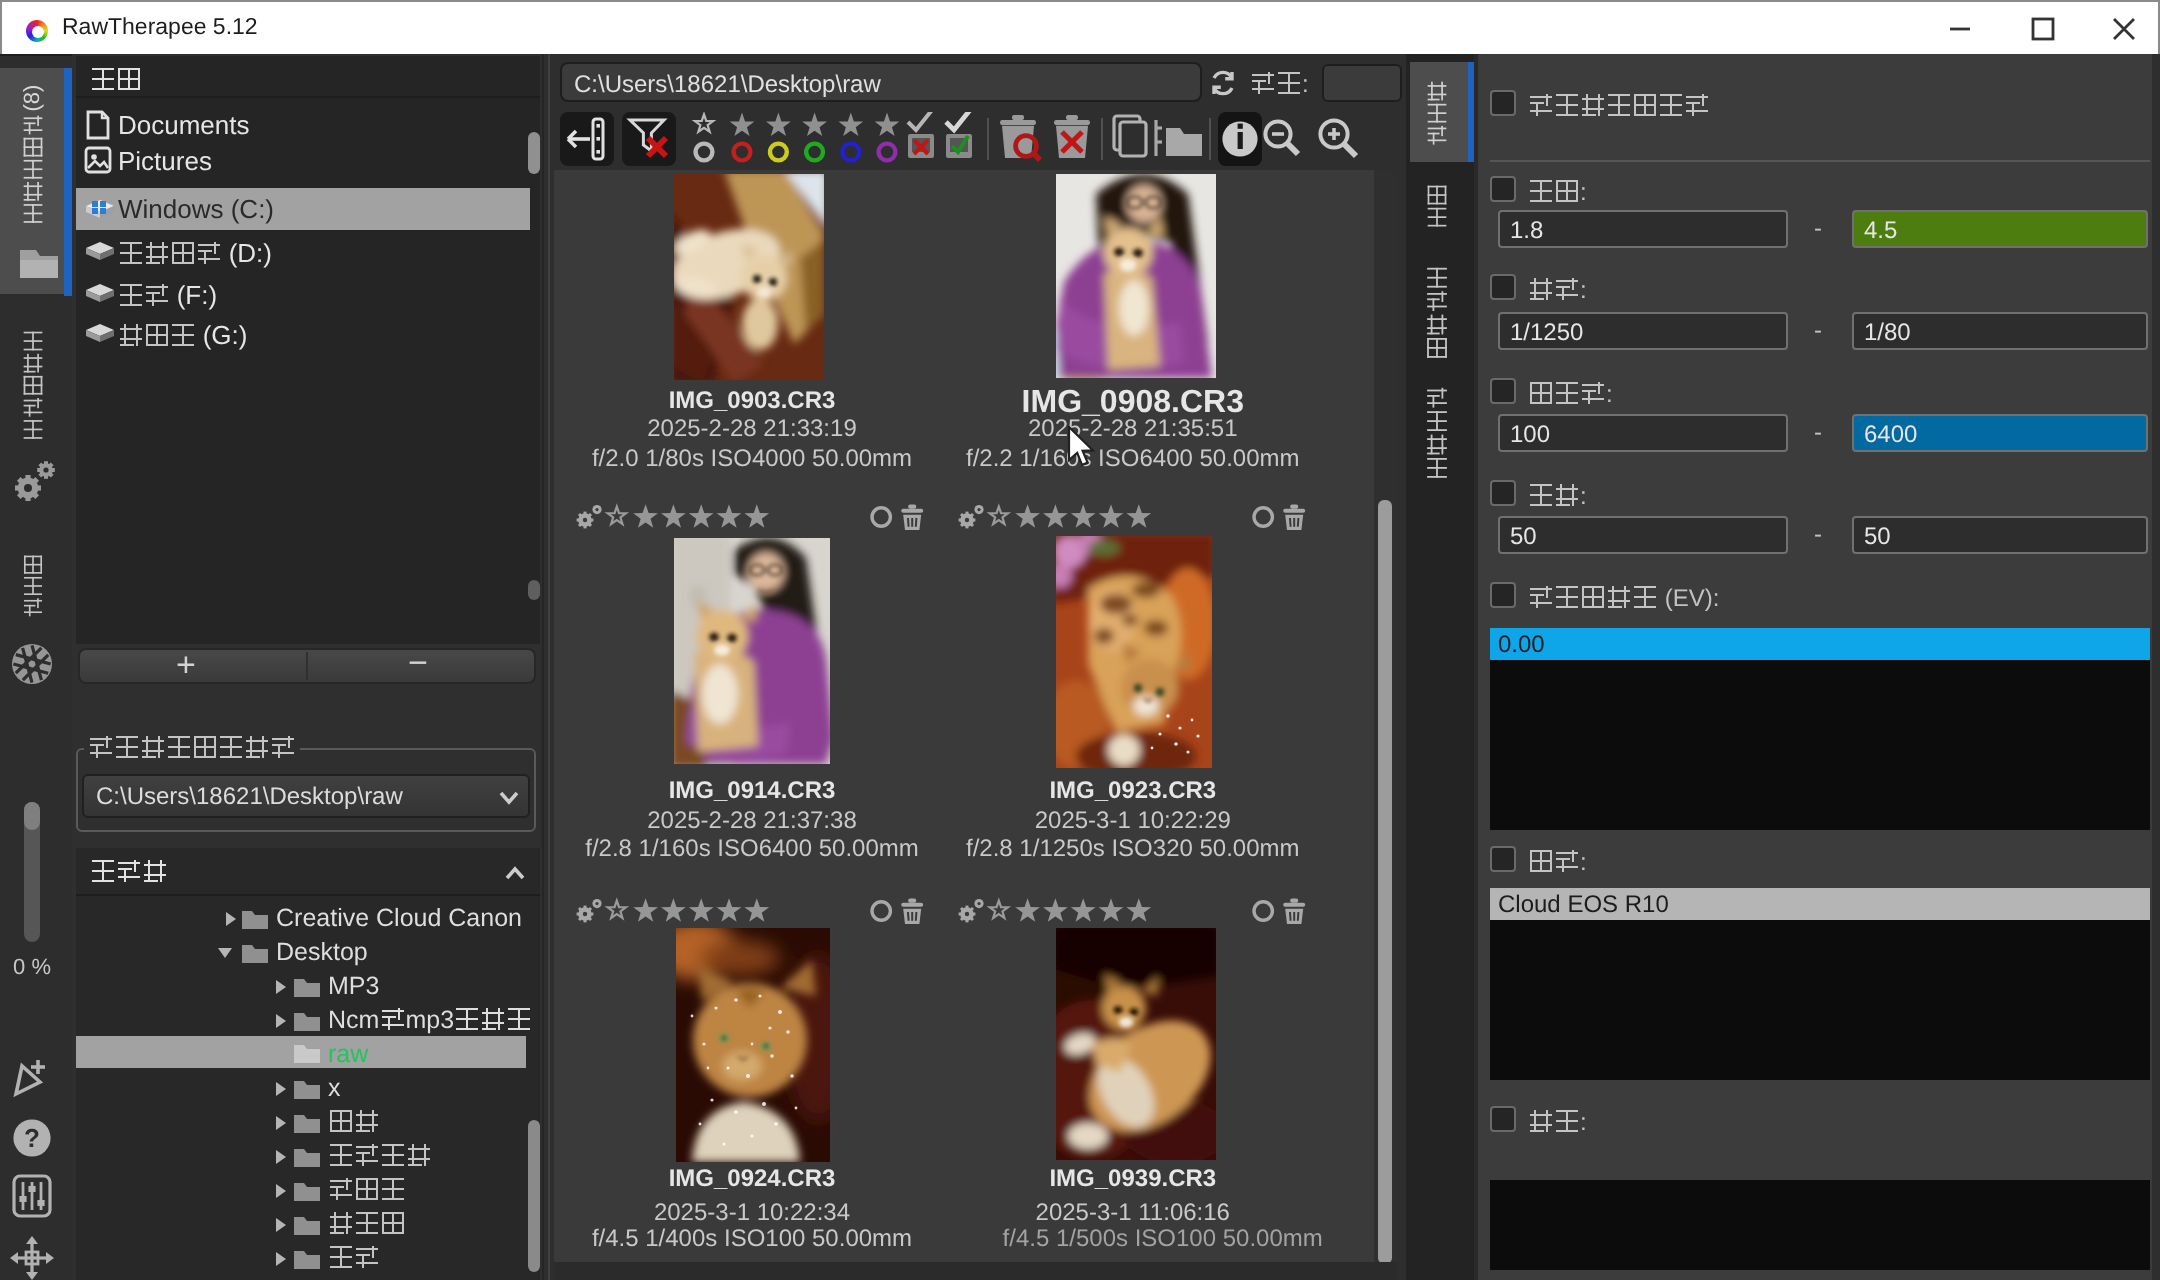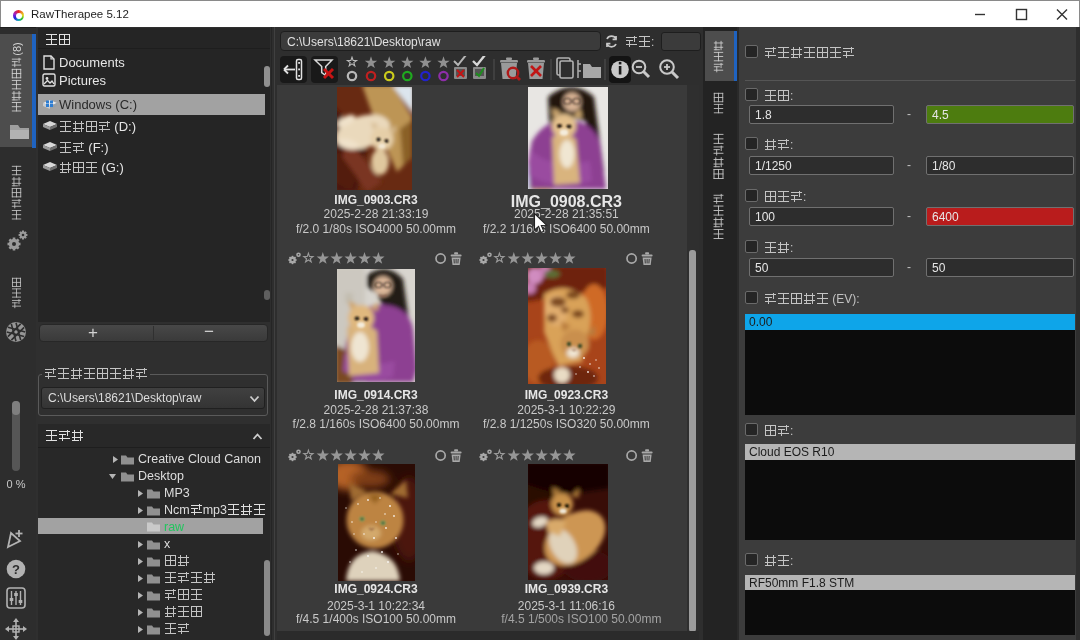--- a/index.html
+++ b/index.html
@@ -697,21 +697,21 @@
   <div class="abs" style="left:170px;top:130.5px;font-size:12px;color:#c2c2c2">-</div>
   <div class="abs" style="left:189px;top:128.5px;width:148px;height:19px;background:#2d2d2d;border:1px solid #707070;border-radius:2px">
       <div class="abs" style="left:5px;top:2px;font-size:12px;color:#e6e6e6">1/80</div>
     </div>
   <div class="abs" style="left:8px;top:161.5px;width:13px;height:13px;background:#252525;border:1px solid #6a6a6a;border-radius:2px"></div>
   <div class="abs zh" style="left:27px;top:162.5px"><i class="zb"></i><i class="za"></i><i class="zd"></i><span style="font-size:12px">:</span></div>
   <div class="abs" style="left:12px;top:180px;width:145px;height:19px;background:#2d2d2d;border:1px solid #707070;border-radius:2px">
       <div class="abs" style="left:5px;top:2px;font-size:12px;color:#e6e6e6">100</div>
     </div>
   <div class="abs" style="left:170px;top:182px;font-size:12px;color:#c2c2c2">-</div>
-  <div class="abs" style="left:189px;top:180px;width:148px;height:19px;background:#b91c1c;border:1px solid #707070;border-radius:2px">
+  <div class="abs" style="left:189px;top:180px;width:148px;height:19px;background:#0369a1;border:1px solid #707070;border-radius:2px">
       <div class="abs" style="left:5px;top:2px;font-size:12px;color:#e6e6e6">6400</div>
     </div>
   <div class="abs" style="left:8px;top:213px;width:13px;height:13px;background:#252525;border:1px solid #6a6a6a;border-radius:2px"></div>
   <div class="abs zh" style="left:27px;top:214px"><i class="za"></i><i class="zc"></i><span style="font-size:12px">:</span></div>
   <div class="abs" style="left:12px;top:231px;width:145px;height:19px;background:#2d2d2d;border:1px solid #707070;border-radius:2px">
       <div class="abs" style="left:5px;top:2px;font-size:12px;color:#e6e6e6">50</div>
     </div>
   <div class="abs" style="left:170px;top:233px;font-size:12px;color:#c2c2c2">-</div>
   <div class="abs" style="left:189px;top:231px;width:148px;height:19px;background:#2d2d2d;border:1px solid #707070;border-radius:2px">
       <div class="abs" style="left:5px;top:2px;font-size:12px;color:#e6e6e6">50</div>
@@ -723,18 +723,15 @@
     </div>
   <div class="abs" style="left:8px;top:302.5px;width:330px;height:85.5px;background:#0c0c0c"></div>
   <div class="abs" style="left:8px;top:395.5px;width:13px;height:13px;background:#252525;border:1px solid #6a6a6a;border-radius:2px"></div>
   <div class="abs zh" style="left:27px;top:396.5px"><i class="zb"></i><i class="zd"></i><span style="font-size:12px">:</span></div>
   <div class="abs" style="left:8px;top:417px;width:330px;height:15.5px;background:#b5b5b5">
       <div class="abs" style="left:4px;top:1px;font-size:12px;color:#1c1c1c">Cloud EOS R10</div>
     </div>
   <div class="abs" style="left:8px;top:432.5px;width:330px;height:80.5px;background:#0c0c0c"></div>
   <div class="abs" style="left:8px;top:525.5px;width:13px;height:13px;background:#252525;border:1px solid #6a6a6a;border-radius:2px"></div>
   <div class="abs zh" style="left:27px;top:526.5px"><i class="zc"></i><i class="za"></i><span style="font-size:12px">:</span></div>
-  <div class="abs" style="left:8px;top:547.5px;width:330px;height:15.5px;background:#b5b5b5">
-      <div class="abs" style="left:4px;top:1px;font-size:12px;color:#1c1c1c">RF50mm F1.8 STM</div>
-    </div>
   <div class="abs" style="left:8px;top:563px;width:330px;height:45px;background:#0c0c0c"></div>
   <div class="abs" style="left:339px;top:0;width:4px;height:613px;background:#2e2e2e"></div>
 </div>
 
 </body></html>

